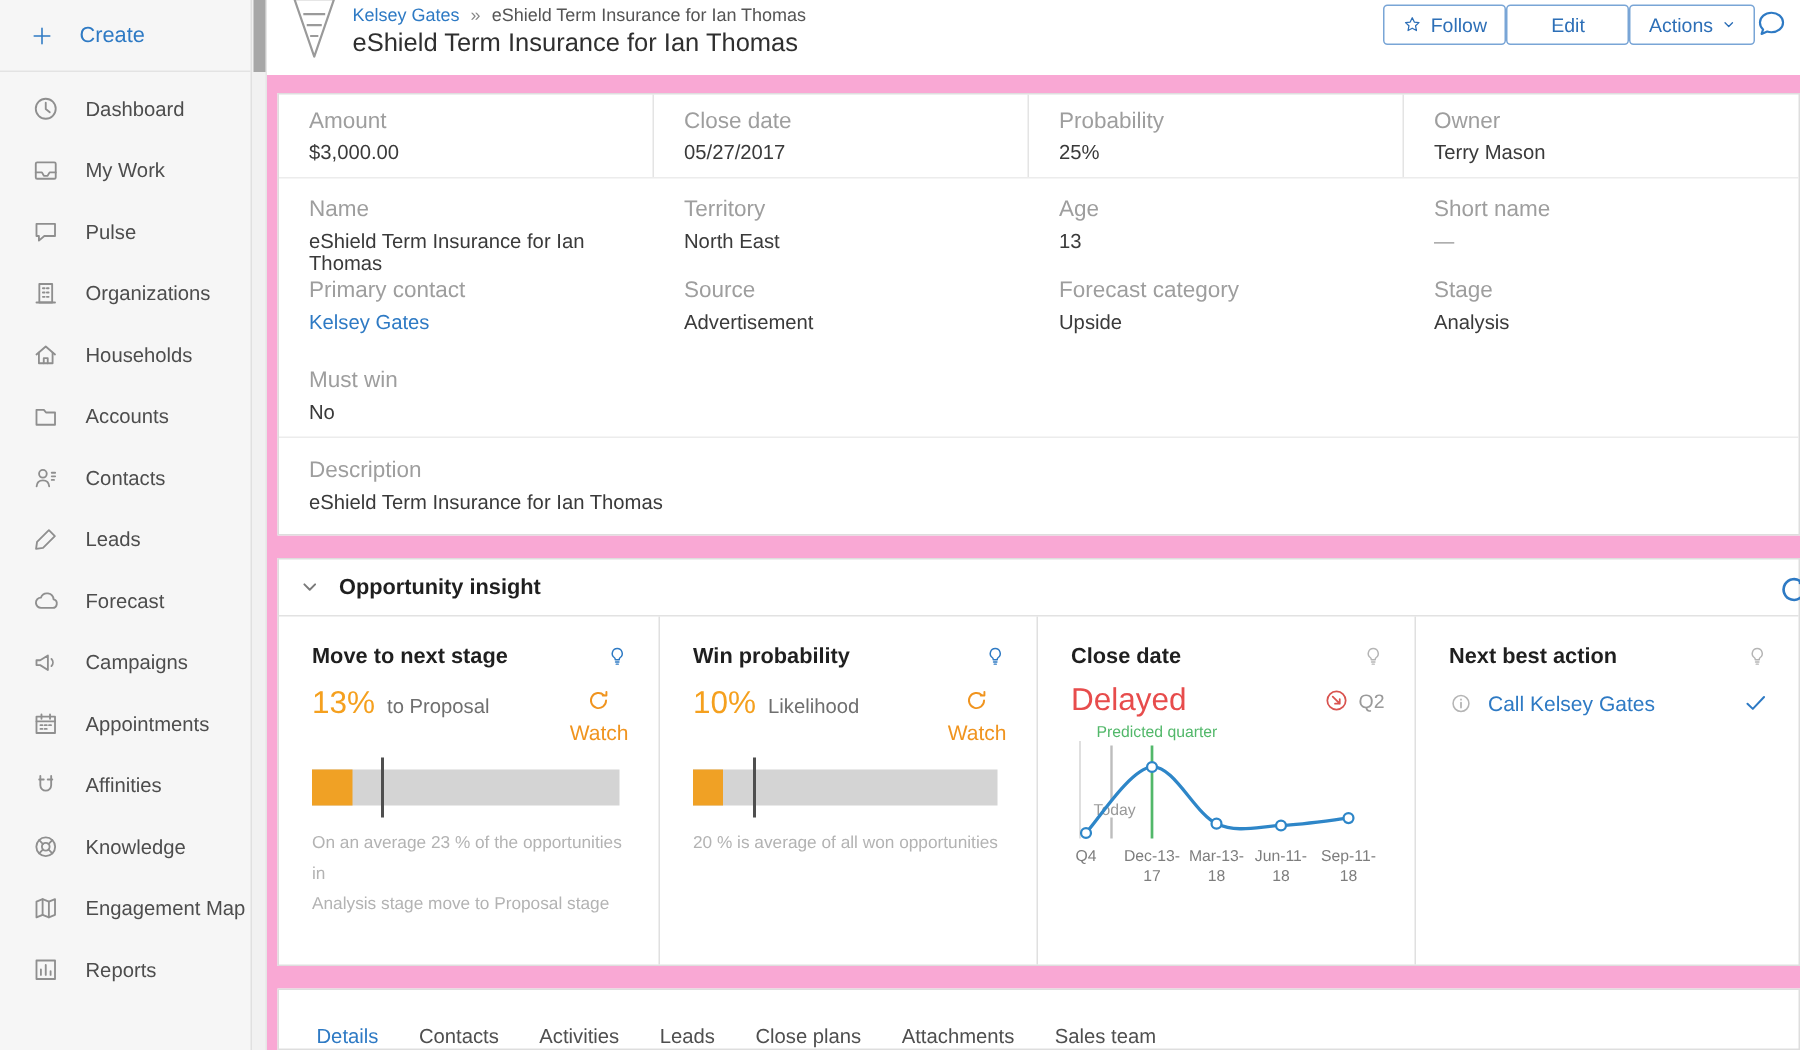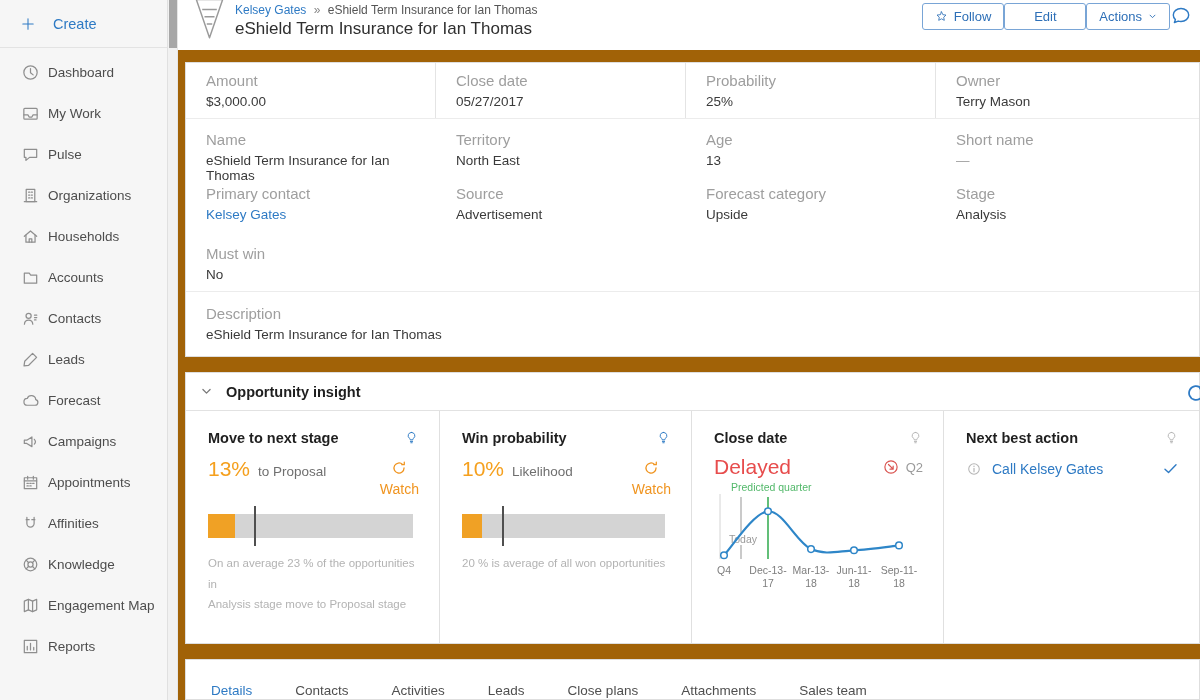--- a/index.html
+++ b/index.html
@@ -8,30 +8,30 @@
   .app { display: flex; width: 1200px; height: 700px; }
 
   
   .sidebar { width: 168px; background: #f6f6f6; border-right: 1px solid #e0e0e0; flex: none; }
   .create-row { height: 48px; display: flex; align-items: center; padding-left: 20px; border-bottom: 1px solid #e3e3e3; color: #2e7ac4; cursor: pointer; }
   .create-row .svg-ic { color: #2e7ac4; }
   .create-label { margin-left: 17px; font-size: 14.5px; }
   .side-list { padding-top: 4px; }
   .side-item { height: 41px; display: flex; align-items: center; padding-left: 21px; color: #4d4d4d; cursor: pointer; }
   .side-item .s-icon { color: #8f8f8f; display: inline-flex; width: 19px; height: 19px; }
-  .side-item .s-label { margin-left: 8px; font-size: 13.5px; white-space: nowrap; }
+  .side-item .s-label { margin-left: 17px; font-size: 13.5px; white-space: nowrap; }
   .side-item.active { color: #2e7ac4; }
   .side-item.active .s-icon { color: #2e7ac4; }
 
   
   .scrollstrip { width: 10px; background: #f1f1f1; border-right: 1px solid #e6e6e6; position: relative; flex: none; }
   .scroll-thumb { position: absolute; top: 0; left: 1px; width: 8px; height: 48px; background: #a7a7a7; }
 
   
-  .main { flex: 1; display: flex; flex-direction: column; background: #a16207; overflow: hidden; }
+  .main { flex: 1; display: flex; flex-direction: column; background: #f9a8d4; overflow: hidden; }
 
   .header { background: #fff; height: 50px; flex: none; display: flex; padding: 0 8px 0 16px; }
   .funnel { color: #9a9a9a; margin-top: -3px; }
   .funnel svg { width: 31px; height: 44px; fill: none; stroke: currentColor; stroke-width: 1.6; stroke-linejoin: round; }
   .crumbs { margin-left: 10px; padding-top: 3px; }
   .breadcrumb { font-size: 12px; color: #555; }
   .bc-link { color: #2e7ac4; cursor: pointer; }
   .bc-sep { color: #888; margin: 0 4px; }
   .page-title { font-size: 17px; color: #2f2f2f; margin-top: 2px; }
   .header-actions { margin-left: auto; display: flex; align-items: flex-start; padding-top: 3px; }
@@ -95,21 +95,21 @@
   .q2-label { color: #9a9a9a; font-size: 13px; }
   .chart-mount { margin-top: 2px; margin-left: -2px; }
   .chart-mount svg text { font-family: "Liberation Sans", sans-serif; }
   .nba-row { display: flex; align-items: center; margin-top: 14px; }
   .info-ic { color: #b5b5b5; cursor: pointer; }
   .nba-link { color: #2e7ac4; font-size: 14px; margin-left: 10px; cursor: pointer; }
   .nba-check { margin-left: auto; color: #2e7ac4; cursor: pointer; }
 
   
   .tabs-panel { margin-top: 15px; flex: 1; min-height: 0; padding: 23px 0 0 25px; }
-  .tabs { display: flex; gap: 16px; }
+  .tabs { display: flex; }
   .tab { font-size: 13.5px; color: #4f4f4f; margin-right: 27px; cursor: pointer; }
   .tab.active { color: #2e7ac4; }
 </style>
 </head>
 <body>
 
 <div class="app">
 
   <div class="sidebar">
     <div class="create-row">

